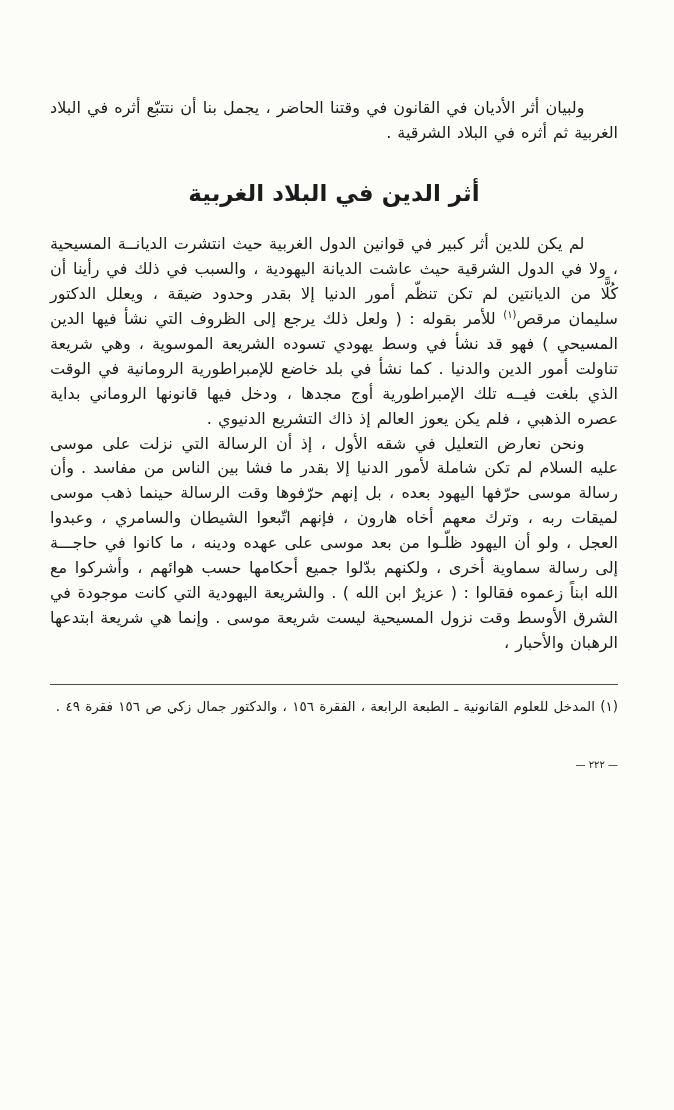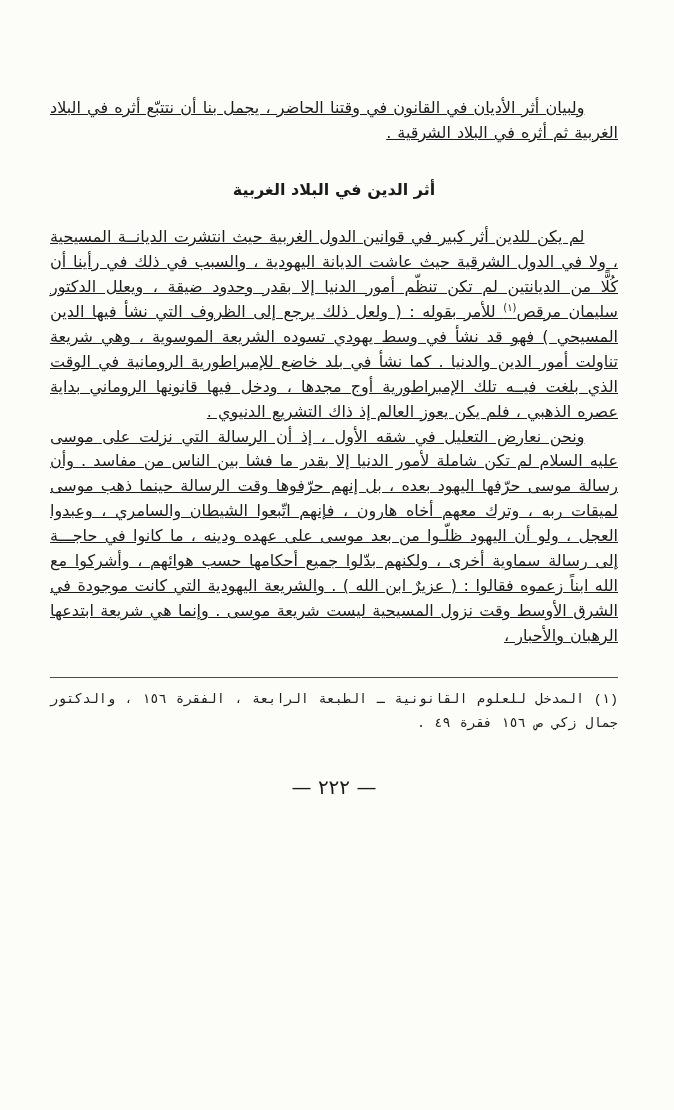--- a/index.html
+++ b/index.html
@@ -17,61 +17,58 @@
     direction: rtl;
     padding: 96px 56px 30px 50px;
     overflow: hidden;
   }
   .para {
     font-size: 16px;
     line-height: 1.56;
     text-align: justify;
     text-indent: 2.1em;
     word-spacing: 1px;
-    text-decoration: underline;
   }
   .intro {
     margin-bottom: 34px;
   }
   .heading {
-    font-size: 16px;
+    font-size: 23px;
     font-weight: bold;
     text-align: center;
     margin-bottom: 26px;
     letter-spacing: 0.5px;
   }
   .body-para-1 {
   }
   .body-para-2 {
     margin-bottom: 28px;
   }
   sup.fn-marker {
     font-size: 10px;
     vertical-align: super;
     line-height: 0;
   }
   .footnote-block {
     margin-top: 6px;
-    font-family: Liberation Mono, monospace;
   }
   .footnote-separator {
     border: none;
     border-top: 1px solid #4a4a4a;
     width: 100%;
     margin-bottom: 10px;
   }
   .footnote-text {
     font-size: 13.5px;
     line-height: 1.75;
     text-align: justify;
     word-spacing: 1px;
   }
   .page-number {
-    text-align: center;
-    font-size: 20px;
+    font-size: 10px;
     margin-top: 40px;
     letter-spacing: 1px;
   }
 </style>
 </head>
 <body>
 
 <div class="page">
 
   <p class="para intro">ولبيان أثر الأديان في القانون في وقتنا الحاضر ، يجمل بنا أن نتتبّع أثره في البلاد الغربية ثم أثره في البلاد الشرقية .</p>

